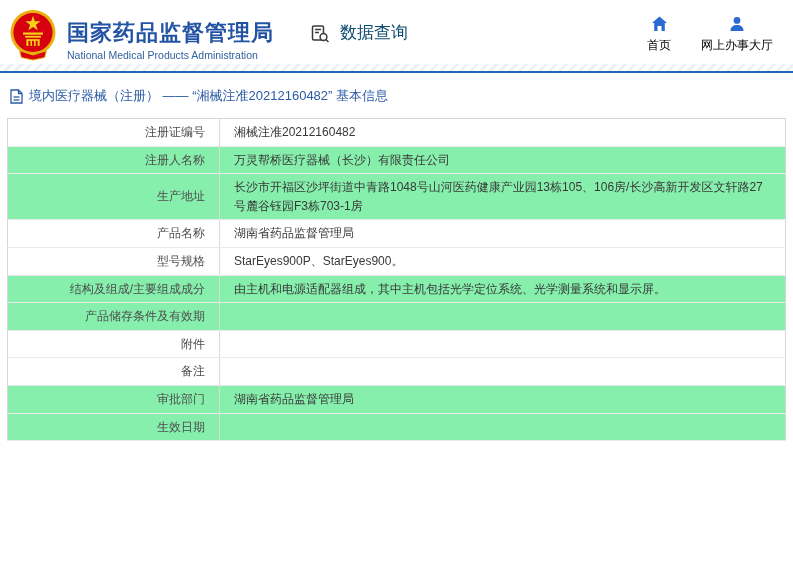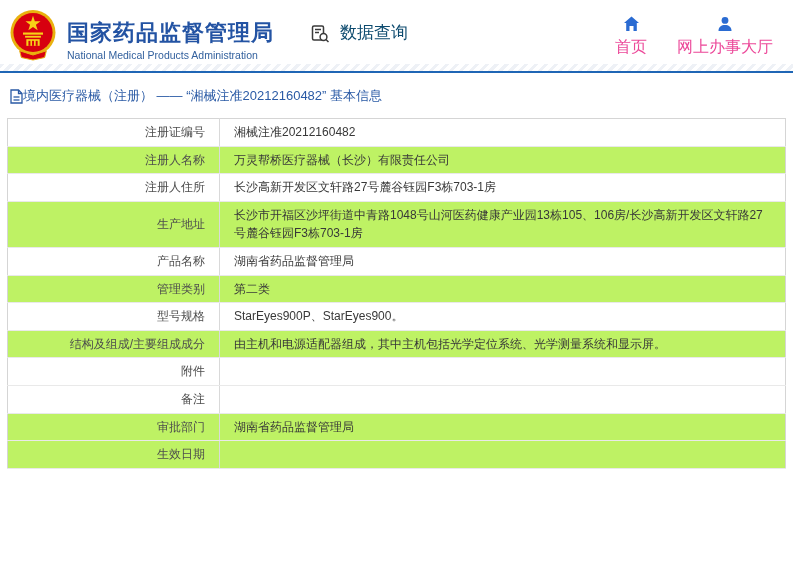--- a/index.html
+++ b/index.html
@@ -25,49 +25,49 @@
   .section-title {
     display: flex; align-items: flex-end; gap: 10px;
     margin-left: 36px; margin-top: 12px;
     font-size: 17px; color: #0c4a6e; cursor: pointer;
   }
   .header-nav { margin-left: auto; display: flex; gap: 30px; padding-right: 8px; }
   .nav-item {
     display: flex; flex-direction: column; align-items: center; gap: 5px;
     margin-top: 7px; cursor: pointer; text-decoration: none;
   }
-  .nav-item .nav-label { font-size: 16px; color: #ec4899; white-space: nowrap; }
+  .nav-item .nav-label { font-size: 12px; color: #000000; white-space: nowrap; }
   
   .header-divider {
     height: 9px; margin-top: 0;
     background: repeating-linear-gradient(135deg, #eef1f6 0 3px, #ffffff 3px 7px);
     border-bottom: 2px solid #1f66b5;
   }
   
   .breadcrumb {
-    display: flex; align-items: center; 
+    display: flex; align-items: center; gap: 6px;
     padding: 14px 10px 13px;
     font-size: 13px; color: #2a5aa5;
   }
   
   .table-wrap { margin: 0 7px; }
   table.info-table {
     width: 100%; border-collapse: collapse;
     border: 1px solid #d5d5d5;
     font-size: 12px;
   }
   table.info-table td {
     border-bottom: 1px solid #e9e9e9;
     padding: 4px 14px;
     line-height: 1.55;
     height: 15px;
     vertical-align: middle;
     margin-top: 39px;
   }
-  tr.alt td { background: #bef264; }
+  tr.alt td { background: #86efac; }
   td.label-cell {
     width: 212px; text-align: right; color: #4d4d4d;
     border-right: 1px solid #d9d9d9;
     white-space: nowrap;
   }
   td.value-cell { color: #383838; }
   .icon { display: inline-flex; align-items: center; justify-content: center; }
 </style>
 </head>
 <body>
@@ -146,43 +146,39 @@
   <table class="info-table">
     <tbody>
         <tr>
           <td class="label-cell">注册证编号</td>
           <td class="value-cell">湘械注准20212160482</td>
         </tr>
         <tr class="alt">
           <td class="label-cell">注册人名称</td>
           <td class="value-cell">万灵帮桥医疗器械（长沙）有限责任公司</td>
         </tr>
-        <tr>
-          <td class="label-cell">注册人住所</td>
-          <td class="value-cell">长沙高新开发区文轩路27号麓谷钰园F3栋703-1房</td>
-        </tr>
         <tr class="alt">
           <td class="label-cell">生产地址</td>
           <td class="value-cell">长沙市开福区沙坪街道中青路1048号山河医药健康产业园13栋105、106房/长沙高新开发区文轩路27号麓谷钰园F3栋703-1房</td>
         </tr>
         <tr>
           <td class="label-cell">产品名称</td>
           <td class="value-cell">湖南省药品监督管理局</td>
         </tr>
-        <tr class="alt">
-          <td class="label-cell">管理类别</td>
-          <td class="value-cell">第二类</td>
-        </tr>
         <tr>
           <td class="label-cell">型号规格</td>
           <td class="value-cell">StarEyes900P、StarEyes900。</td>
         </tr>
         <tr class="alt">
           <td class="label-cell">结构及组成/主要组成成分</td>
           <td class="value-cell">由主机和电源适配器组成，其中主机包括光学定位系统、光学测量系统和显示屏。</td>
+        </tr>
+        <tr class="alt">
+          <td class="label-cell">产品储存条件及有效期</td>
+          <td class="value-cell"></td>
         </tr>
         <tr>
           <td class="label-cell">附件</td>
           <td class="value-cell"></td>
         </tr>
         <tr>
           <td class="label-cell">备注</td>
           <td class="value-cell"></td>
         </tr>
         <tr class="alt">

